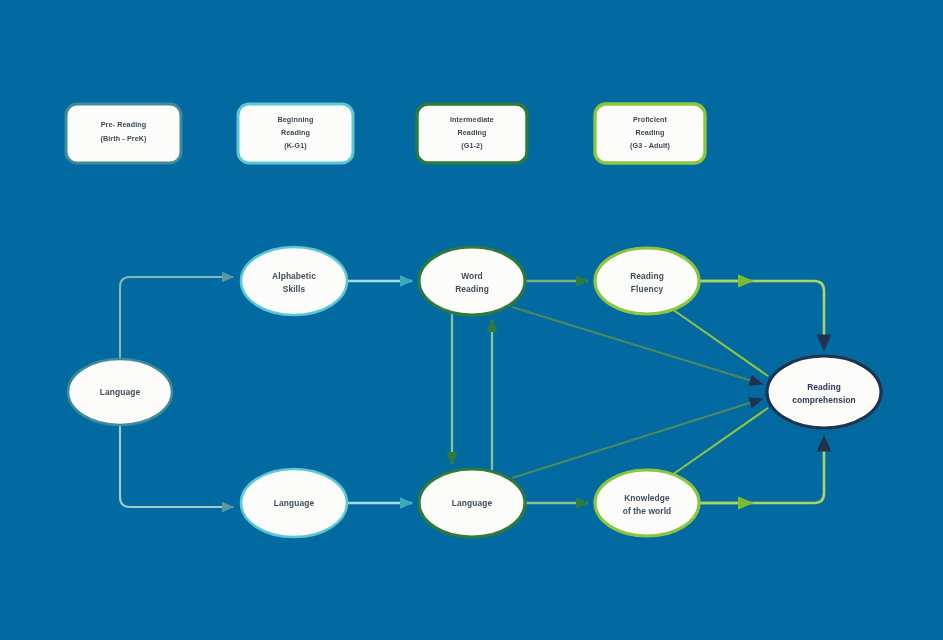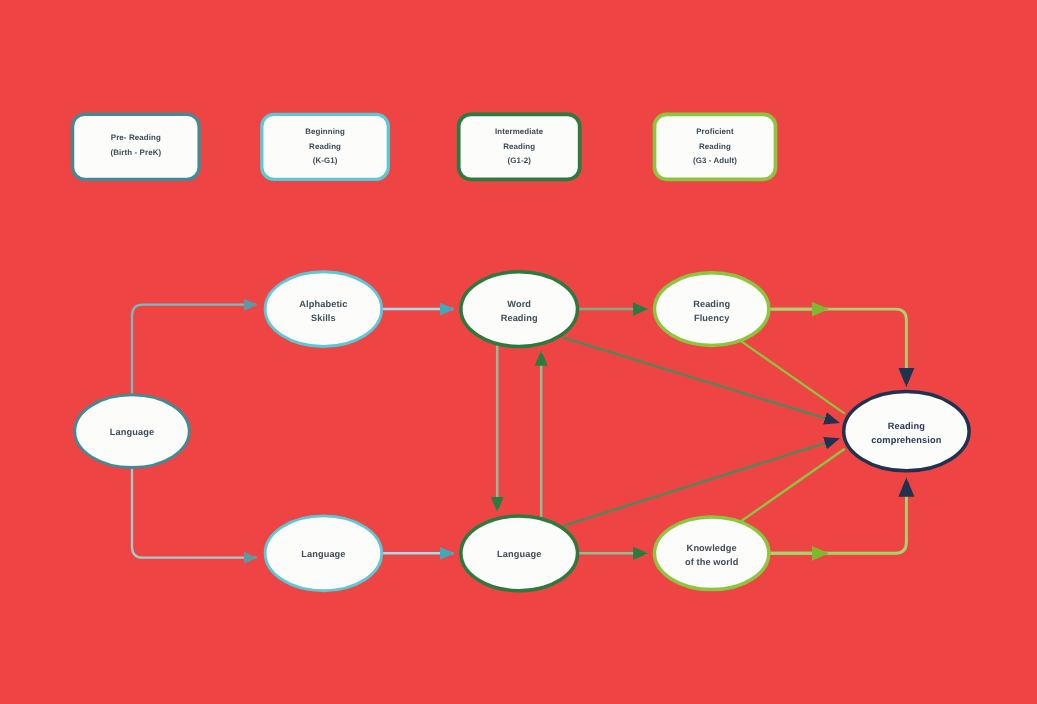--- a/index.html
+++ b/index.html
@@ -10,21 +10,21 @@
   body {
     width: 943px;
     height: 640px;
     font-family: "Liberation Sans", sans-serif;
     overflow: hidden;
   }
   #canvas {
     position: relative;
     width: 943px;
     height: 640px;
-    background: #ef4444;
+    background: #0369a1;
   }
   #diagram-svg {
     position: absolute;
     left: 0;
     top: 0;
     width: 943px;
     height: 640px;
   }
   .legend-label {
     font-size: 7.2px;

